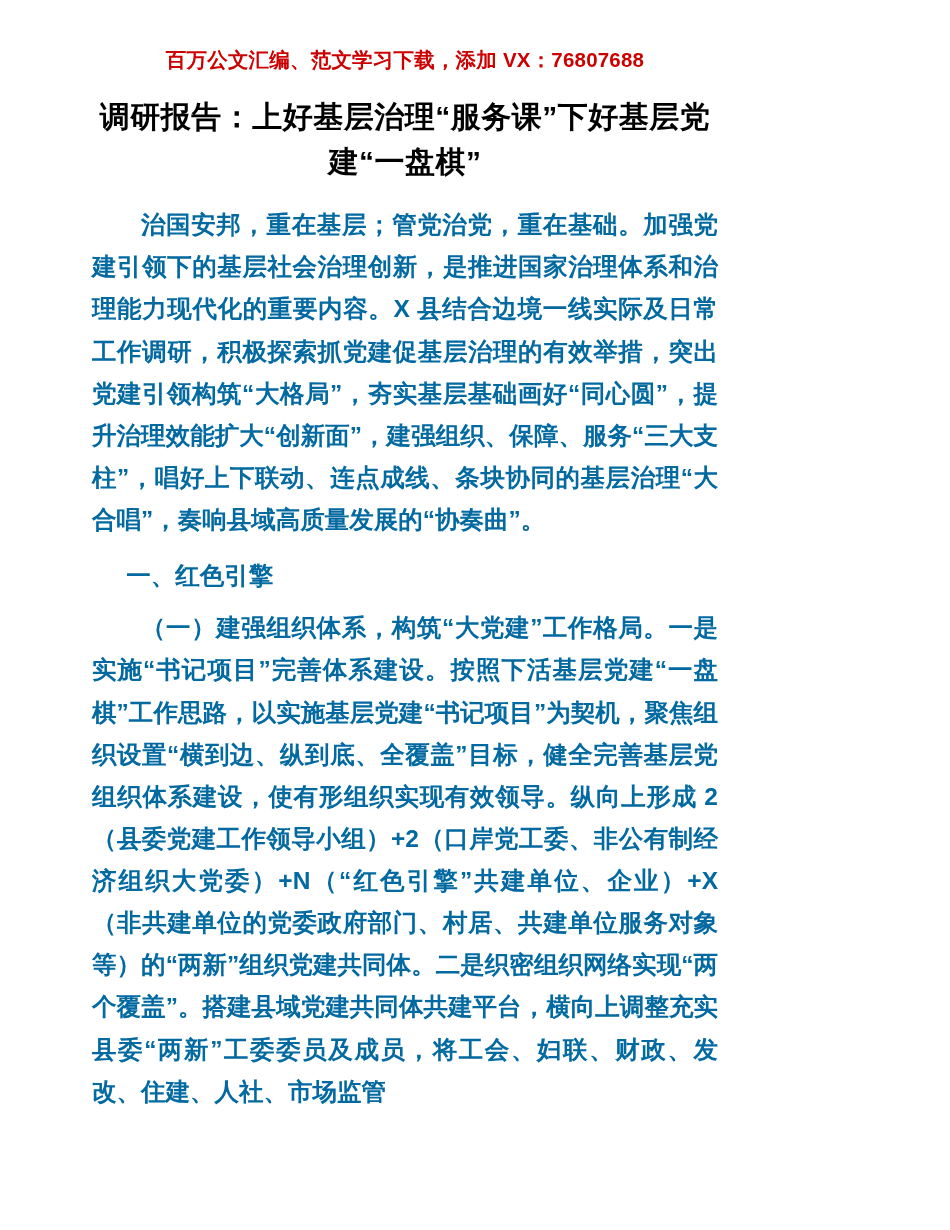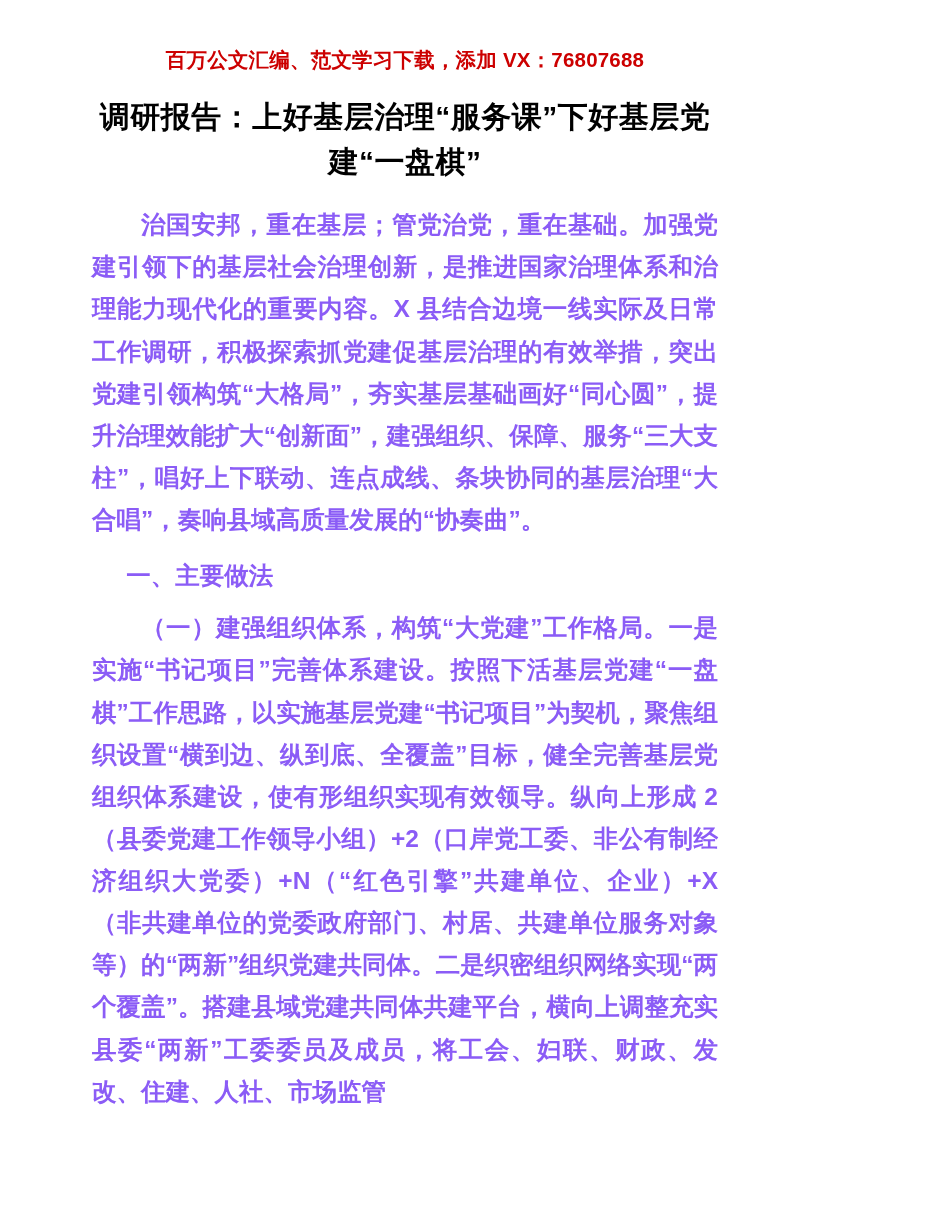--- a/index.html
+++ b/index.html
@@ -38,21 +38,21 @@
     color: #000000;
     font-family: "Liberation Sans", "DejaVu Sans", sans-serif;
     letter-spacing: 0.5px;
   }
   .body-text {
     margin-top: 20px;
   }
   .para {
     font-size: 24.5px;
     line-height: 1.72;
-    color: #8b5cf6;
+    color: #0369a1;
     text-align: justify;
     text-justify: inter-ideograph;
     text-indent: 2em;
     margin: 0 0 6px 0;
     font-family: "Liberation Sans", "DejaVu Sans", sans-serif;
     font-weight: 600;
   }
   .para.heading {
     text-indent: 1.4em;
     margin-top: 14px;
@@ -66,17 +66,17 @@
 <body>
 
 <div class="page">
 
   <div class="watermark">百万公文汇编、范文学习下载，添加 VX：76807688</div>
 
   <h1 class="doc-title">调研报告：上好基层治理“服务课”下好基层党建“一盘棋”</h1>
 
   <div class="body-text">
     <p class="para">治国安邦，重在基层；管党治党，重在基础。加强党建引领下的基层社会治理创新，是推进国家治理体系和治理能力现代化的重要内容。X 县结合边境一线实际及日常工作调研，积极探索抓党建促基层治理的有效举措，突出党建引领构筑“大格局”，夯实基层基础画好“同心圆”，提升治理效能扩大“创新面”，建强组织、保障、服务“三大支柱”，唱好上下联动、连点成线、条块协同的基层治理“大合唱”，奏响县域高质量发展的“协奏曲”。</p>
-    <p class="para heading">一、主要做法</p>
+    <p class="para heading">一、红色引擎</p>
     <p class="para last">（一）建强组织体系，构筑“大党建”工作格局。一是实施“书记项目”完善体系建设。按照下活基层党建“一盘棋”工作思路，以实施基层党建“书记项目”为契机，聚焦组织设置“横到边、纵到底、全覆盖”目标，健全完善基层党组织体系建设，使有形组织实现有效领导。纵向上形成 2（县委党建工作领导小组）+2（口岸党工委、非公有制经济组织大党委）+N（“红色引擎”共建单位、企业）+X（非共建单位的党委政府部门、村居、共建单位服务对象等）的“两新”组织党建共同体。二是织密组织网络实现“两个覆盖”。搭建县域党建共同体共建平台，横向上调整充实县委“两新”工委委员及成员，将工会、妇联、财政、发改、住建、人社、市场监管</p>
   </div>
 
 </div>
 
 </body></html>

